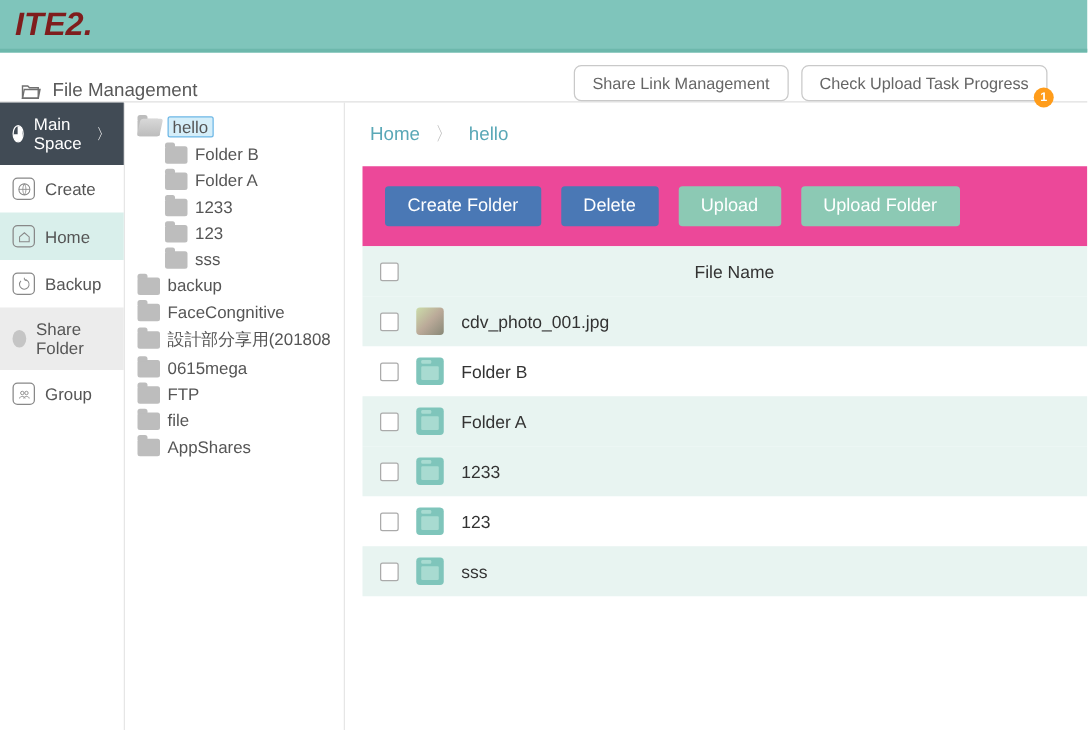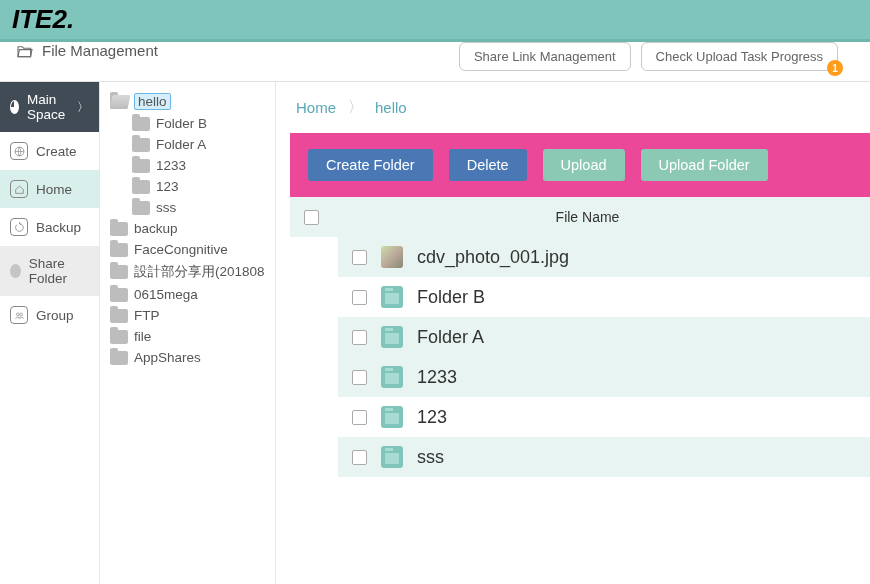--- a/index.html
+++ b/index.html
@@ -1,19 +1,19 @@
 <!DOCTYPE html>
 <html><head>
 <meta charset="utf-8">
 <style>
 * { box-sizing: border-box; margin: 0; padding: 0; font-family: -apple-system, "Segoe UI", Arial, sans-serif; }
 body { width: 870px; height: 584px; overflow: hidden; background: #fff; }
 .topbar { background: #7fc5bb; height: 42px; border-bottom: 3px solid #6db8ac; display:flex; align-items:center; padding-left:12px;}
-.logo { color:#000000; font-weight:bold; font-style:italic; font-size:26px; letter-spacing:0;}
-.row2 { display:flex; align-items:flex-start; height:40px; border-bottom:1px solid #e0e0e0; padding-left:16px; gap:14px;}
+.logo { color:#7f1d1d; font-weight:bold; font-style:italic; font-size:26px; letter-spacing:0;}
+.row2 { display:flex; align-items:flex-end; height:40px; border-bottom:1px solid #e0e0e0; padding-left:16px; gap:14px;}
 .fm-title { color:#595959; font-size:15px; display:flex; align-items:center; gap:8px;}
 .folder-open-icon { width:18px; height:14px; display:inline-block; position:relative;}
 .folder-open-icon svg { width:18px; height:14px; }
 .spacer { flex:1; }
 .pill-btns { display:flex; gap:10px; padding-right:32px;}
 .pill { background:#fff; border:1px solid #c9c9c9; border-radius:6px; padding:6px 14px; font-size:13px; color:#666; cursor:pointer; position:relative;}
 .pill .badge { position:absolute; bottom:-6px; right:-6px; width:16px; height:16px; background:#ff9c1a; color:#fff; border-radius:50%; font-size:10px; display:flex; align-items:center; justify-content:center; font-weight:bold;}
 .main { display:flex; height: calc(584px - 42px - 40px); }
 .leftnav { width:100px; background:#fff; border-right:1px solid #e6e6e6;}
 .leftnav .item { display:flex; align-items:center; gap:8px; padding:10px 10px; font-size:13.5px; color:#555; cursor:pointer; }
@@ -35,21 +35,21 @@
 .crumb { padding:16px 20px; display:flex; align-items:center; gap:12px; color:#5aa8b7; font-size:15px;}
 .crumb .sep { color:#bbb; }
 .toolbar { background:#ec4899; padding:16px 18px; display:flex; gap:16px; margin:0 0 0 14px;}
 .tbtn { border:none; padding:8px 18px; color:#fff; font-size:14.5px; border-radius:3px; cursor:pointer;}
 .tbtn.blue { background:#4a78b5; }
 .tbtn.green { background:#8cc9b4; }
 .table { margin-left:14px;}
 .thead { display:flex; align-items:center; background:#e8f4f1; padding:12px 14px; font-size:14px; color:#333;}
 .chk { width:15px; height:15px; border:1px solid #aaa; background:#fff; border-radius:2px; cursor:pointer;}
 .th-name { flex:1; text-align:center; }
-.trow { display:flex; align-items:center; padding:9px 14px; gap:14px; font-size:18px; color:#333;margin-left:48px;}
+.trow { display:flex; align-items:center; padding:9px 14px; gap:14px; font-size:14px; color:#333;}
 .trow.alt { background:#e8f4f1; }
 .cell-icon { width:22px; height:22px; display:flex; align-items:center; justify-content:center; border-radius:3px;}
 .cell-icon.folder { background:#7fc5bb; position:relative;}
 .cell-icon.folder::before{content:"";position:absolute;top:2px;left:4px;width:8px;height:3px;background:#a8dbd1;border-radius:1px;}
 .cell-icon.folder::after{content:"";position:absolute;bottom:4px;left:4px;right:4px;top:7px;background:#a8dbd1;border-radius:1px;}
 .cell-icon.img { background:linear-gradient(135deg,#cda 0,#ba9 50%,#887 100%);}
 .cell-icon.img2 { background:linear-gradient(180deg,#eee 0,#dca 60%,#ca8 100%);}
 .sf .pie2 { width:14px; height:14px; background:#c5c5c5; border-radius:50%;}
 </style>
 </head>

